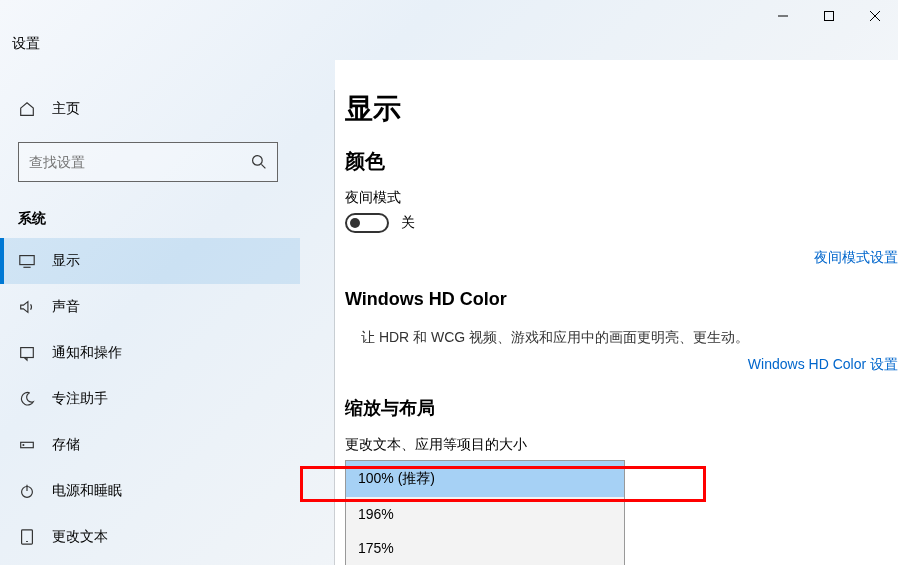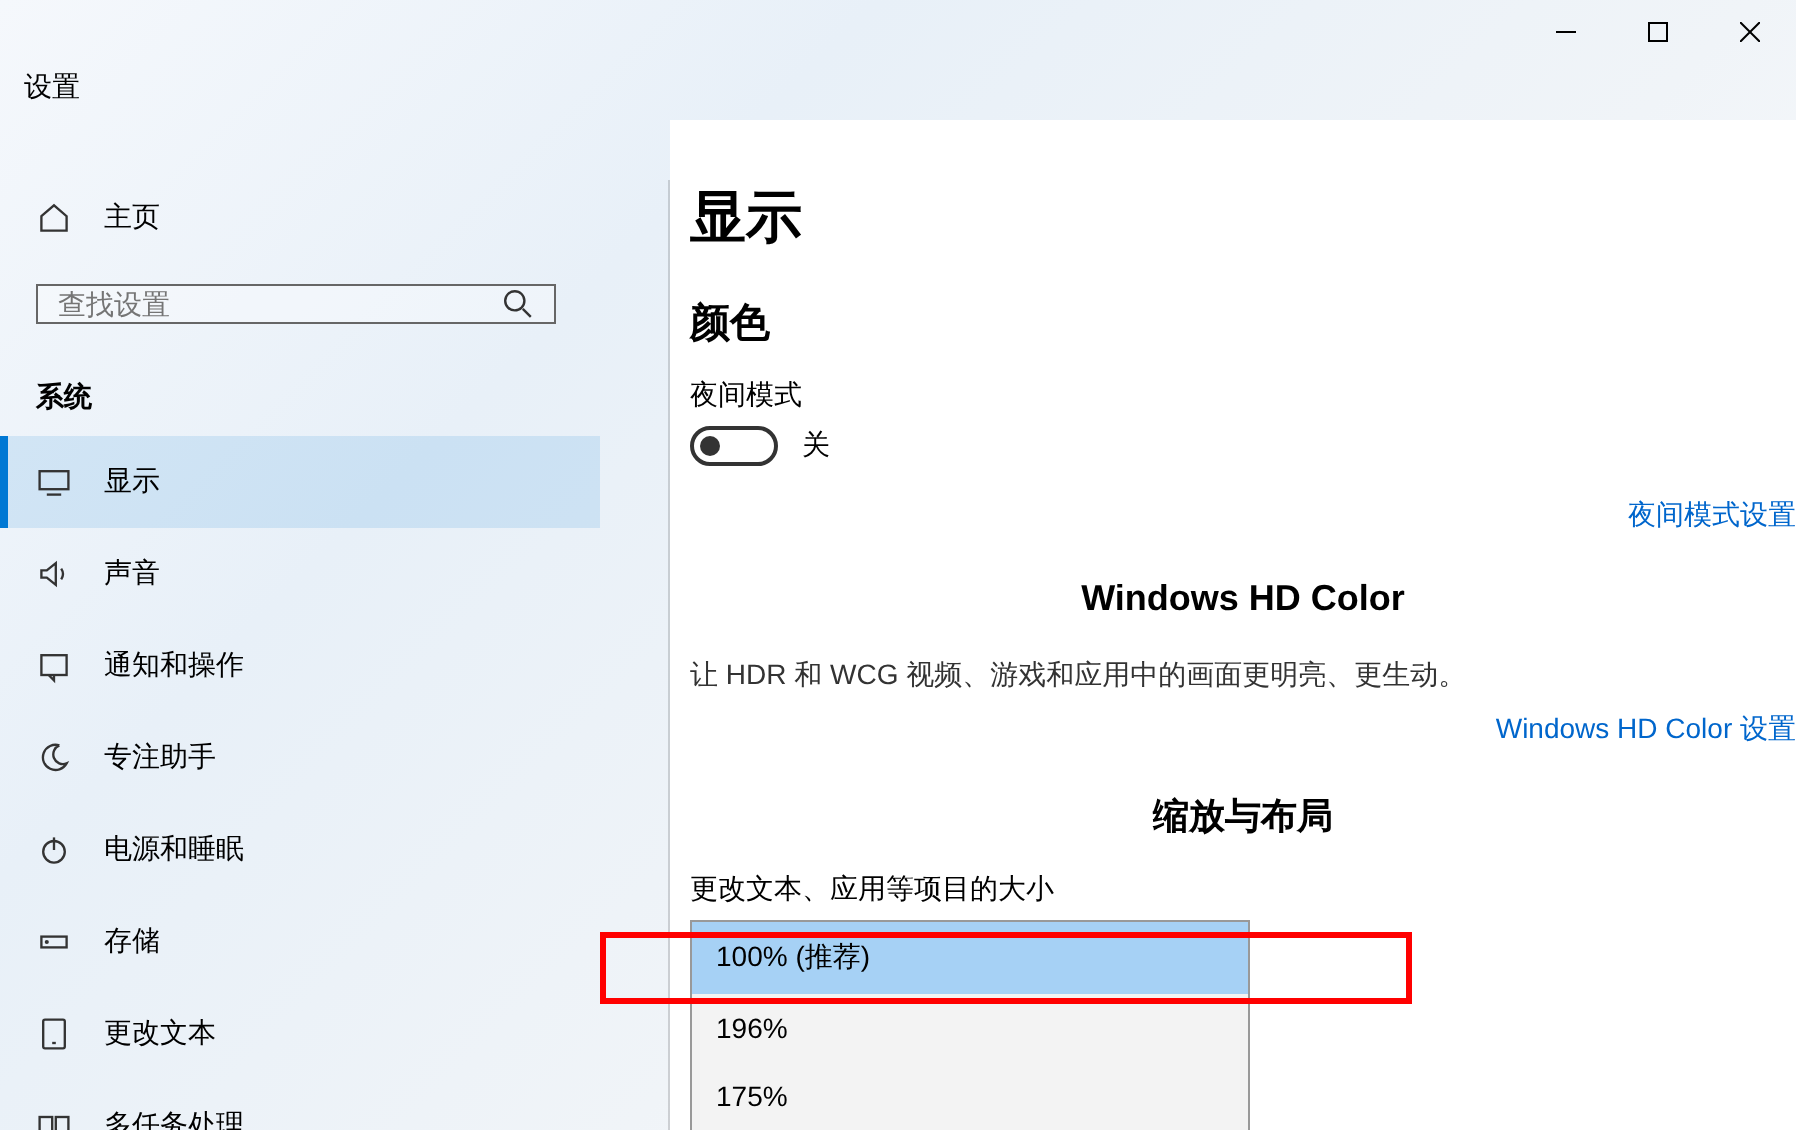--- a/index.html
+++ b/index.html
@@ -50,21 +50,21 @@
     .home {
       display: flex;
       align-items: center;
       padding: 10px 20px 10px 18px;
       gap: 16px;
       cursor: pointer;
     }
     .home svg { width: 18px; height: 18px; }
     .search-box {
       margin: 14px 22px 18px 18px;
-      height: 20px;
+      height: 40px;
       border: 1px solid #666;
       display: flex;
       align-items: center;
       padding: 0 10px;
       background: rgba(255,255,255,0.3);
     }
     .search-box input {
       flex: 1;
       border: none;
       background: transparent;
@@ -121,21 +121,20 @@
     }
     .main h2 {
       font-size: 20px;
       font-weight: 600;
       margin: 10px 0 14px 0;
     }
     .main h3 {
       font-size: 18px;
       font-weight: 600;
       margin: 22px 0 16px 0;
-      text-align: center;
     }
     .toggle-row {
       display: flex;
       align-items: center;
       gap: 12px;
       margin-bottom: 16px;
     }
     .toggle {
       width: 44px;
       height: 20px;
@@ -157,21 +156,21 @@
     }
     .link {
       color: #0066cc;
       cursor: pointer;
       font-size: 14px;
       text-align: right;
     }
     .desc {
       font-size: 14px;
       color: #333;
-      margin: 8px 0;
+      margin: 8px 16px;
       line-height: 1.6;
     }
     .dropdown-expanded {
       width: 280px;
       border: 1px solid #999;
       margin-top: 6px;
       background: #f3f3f3;
     }
     .dropdown-option {
       padding: 9px 12px;
@@ -257,31 +256,31 @@
       <span>通知和操作</span>
     </div>
     <div class="nav-item">
       <svg viewBox="0 0 20 20" fill="none" stroke="#333" stroke-width="1.3">
           <path d="M13 3 A7 7 0 1 0 17 13 A5 5 0 0 1 13 3"></path>
         </svg>
       <span>专注助手</span>
     </div>
     <div class="nav-item">
       <svg viewBox="0 0 20 20" fill="none" stroke="#333" stroke-width="1.3">
+          <rect x="3" y="7" width="14" height="6"></rect>
+          <circle cx="6" cy="10" r="0.5" fill="#333"></circle>
+        </svg>
+      <span>存储</span>
+    </div>
+    <div class="nav-item">
+      <svg viewBox="0 0 20 20" fill="none" stroke="#333" stroke-width="1.3">
           <circle cx="10" cy="11" r="6"></circle>
           <line x1="10" y1="3" x2="10" y2="10"></line>
         </svg>
       <span>电源和睡眠</span>
-    </div>
-    <div class="nav-item">
-      <svg viewBox="0 0 20 20" fill="none" stroke="#333" stroke-width="1.3">
-          <rect x="3" y="7" width="14" height="6"></rect>
-          <circle cx="6" cy="10" r="0.5" fill="#333"></circle>
-        </svg>
-      <span>存储</span>
     </div>
     <div class="nav-item">
       <svg viewBox="0 0 20 20" fill="none" stroke="#333" stroke-width="1.3">
           <rect x="4" y="2" width="12" height="16" rx="1"></rect>
           <line x1="9" y1="15" x2="11" y2="15"></line>
         </svg>
       <span>更改文本</span>
     </div>
     <div class="nav-item">
       <svg viewBox="0 0 20 20" fill="none" stroke="#333" stroke-width="1.3">

